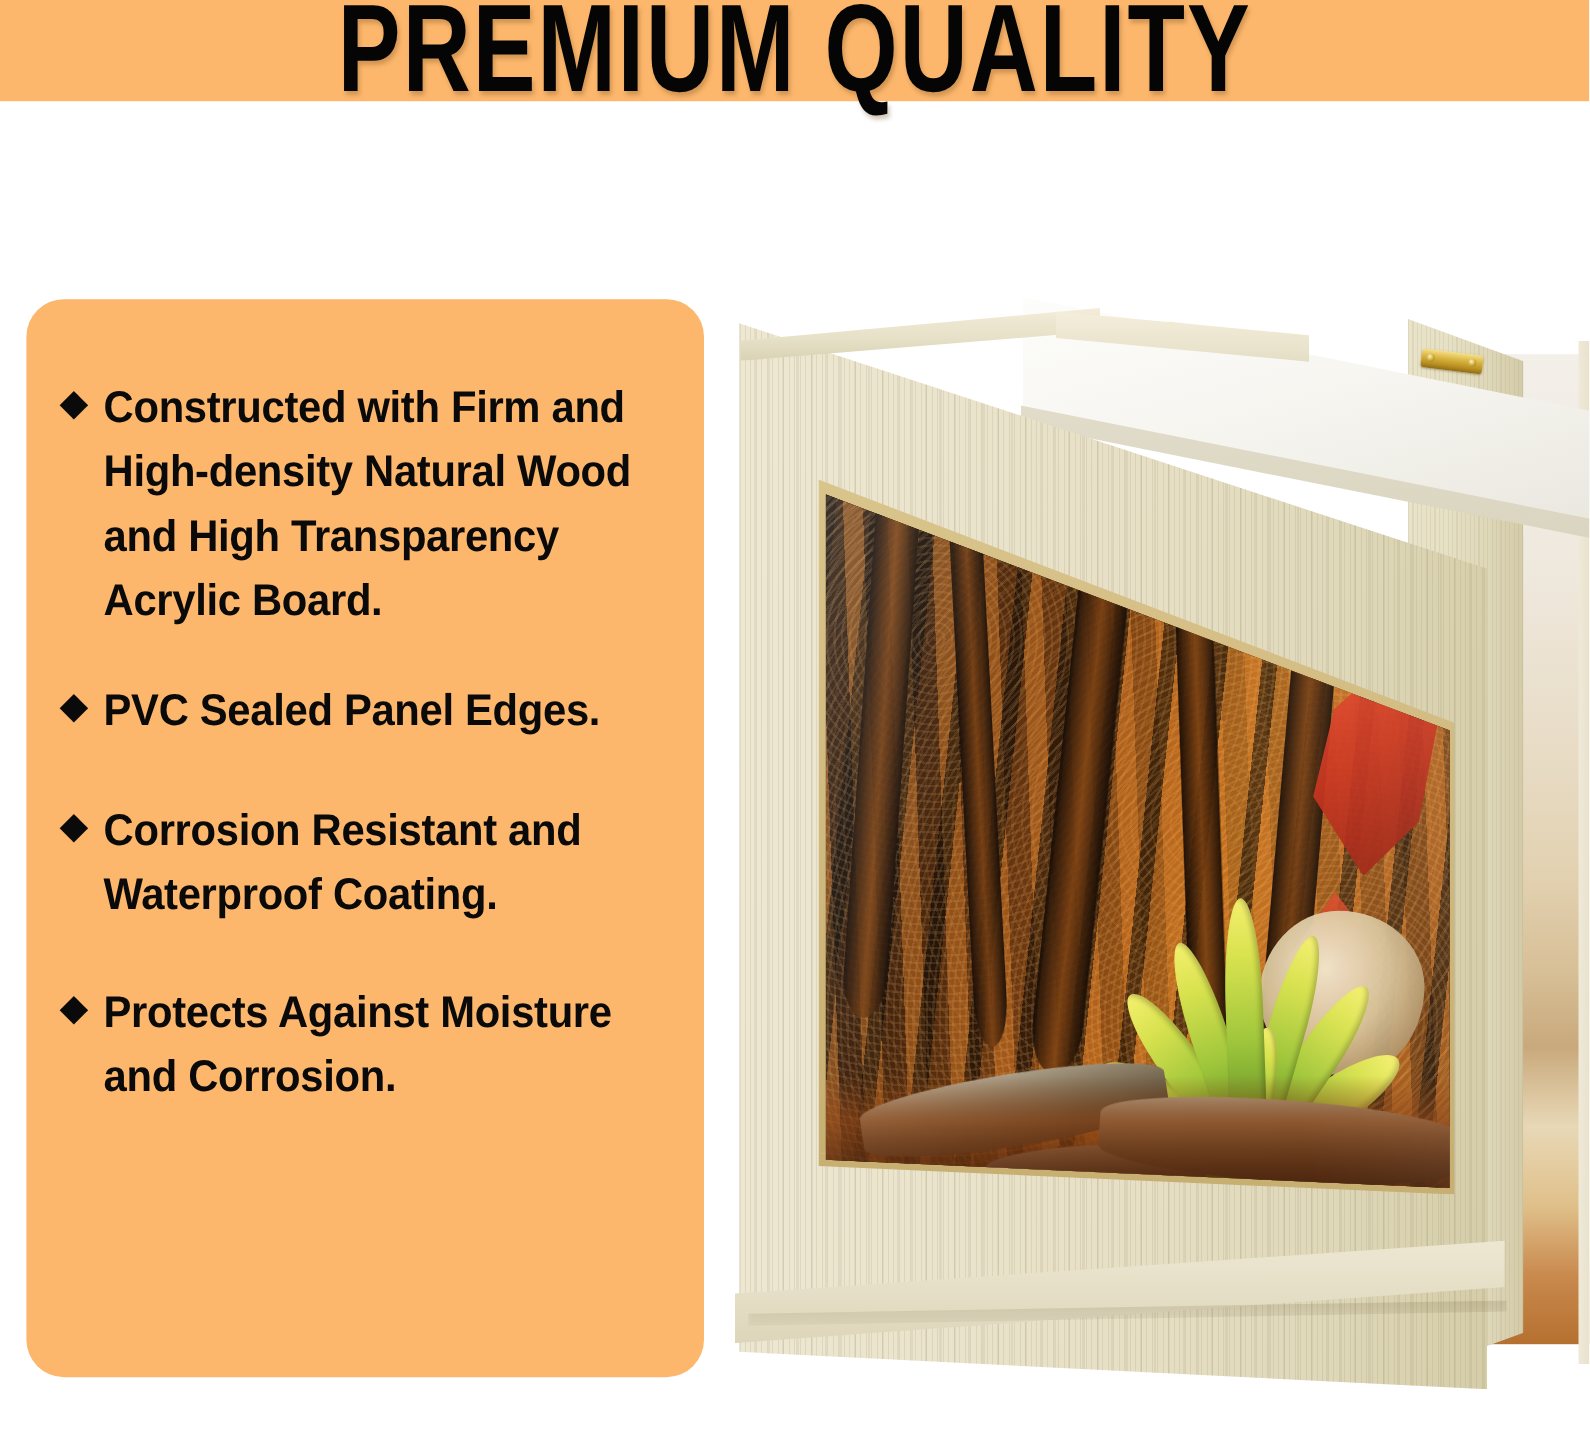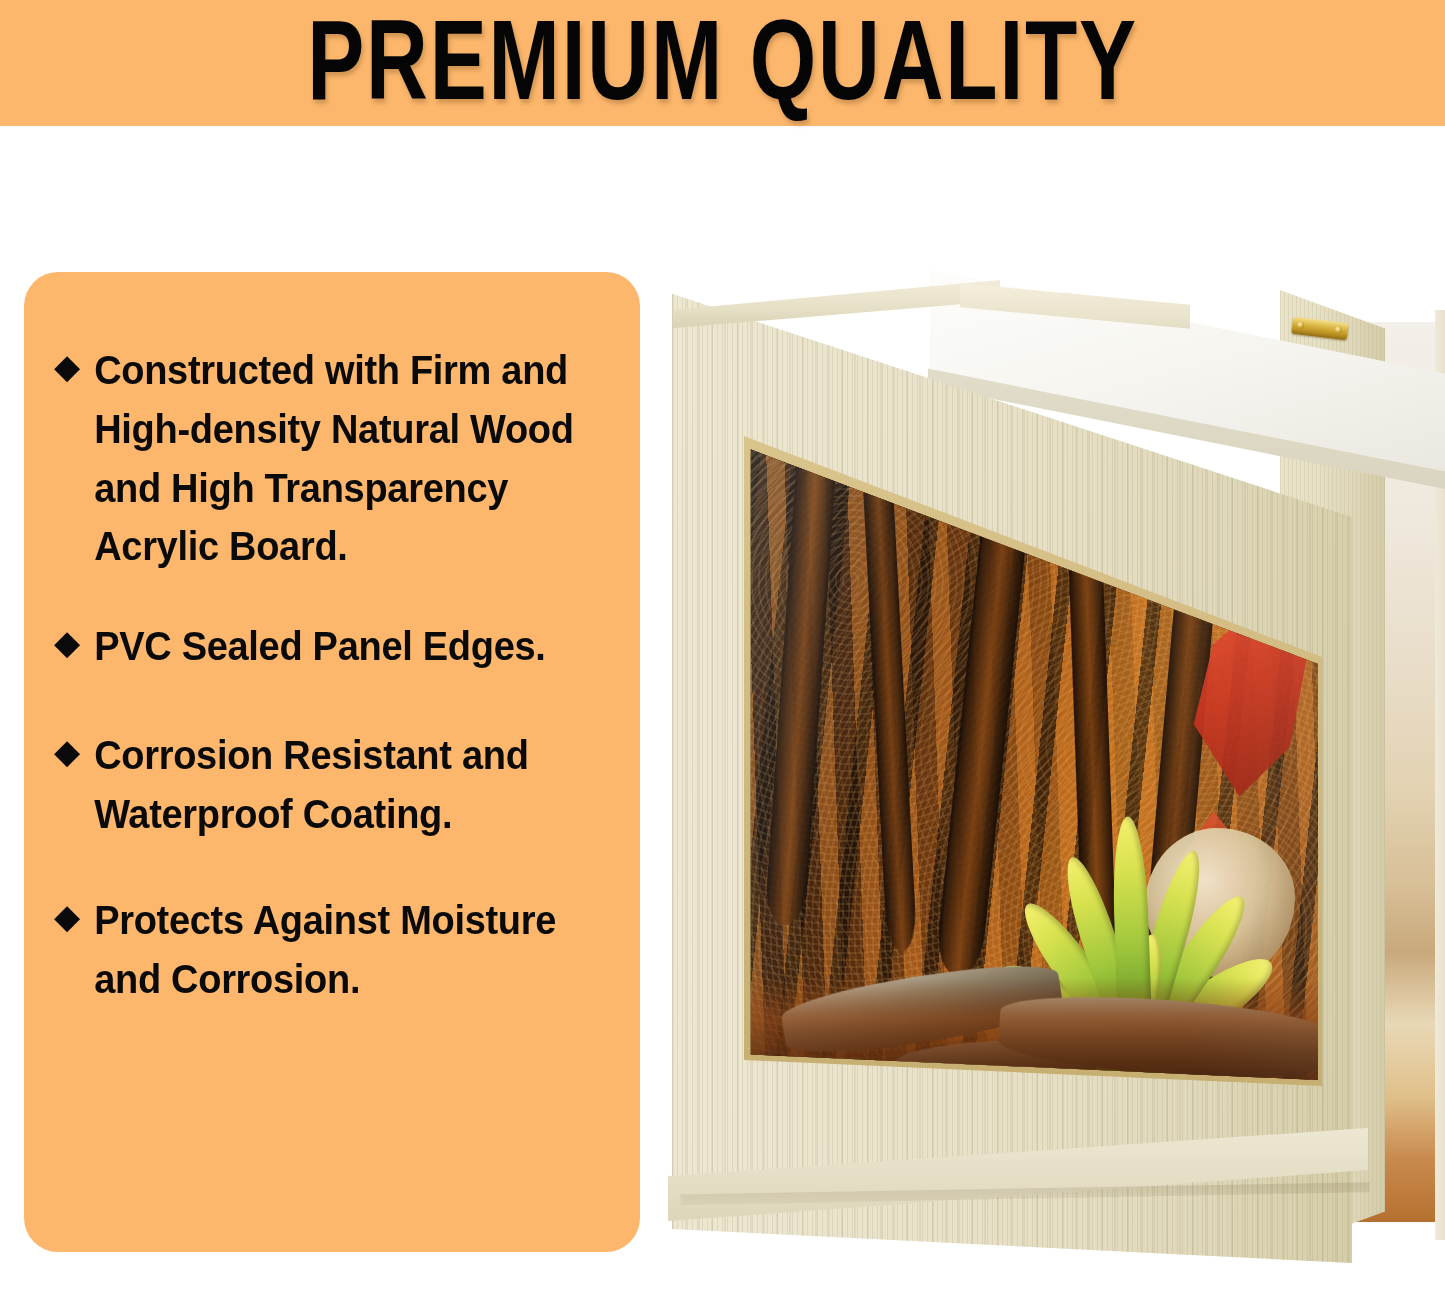--- a/index.html
+++ b/index.html
@@ -19,21 +19,21 @@
     background: #ffffff;
     overflow: hidden;
   }
 
   
   .banner {
     position: absolute;
     left: 0;
     top: 0;
     width: 1445px;
-    height: 126px;
+    height: 92px;
     background: #fcb76c;
     display: flex;
     align-items: center;
     justify-content: center;
   }
   .banner-title {
     font-family: "Liberation Sans", sans-serif;
     font-weight: 700;
     font-size: 93px;
     line-height: 1;

